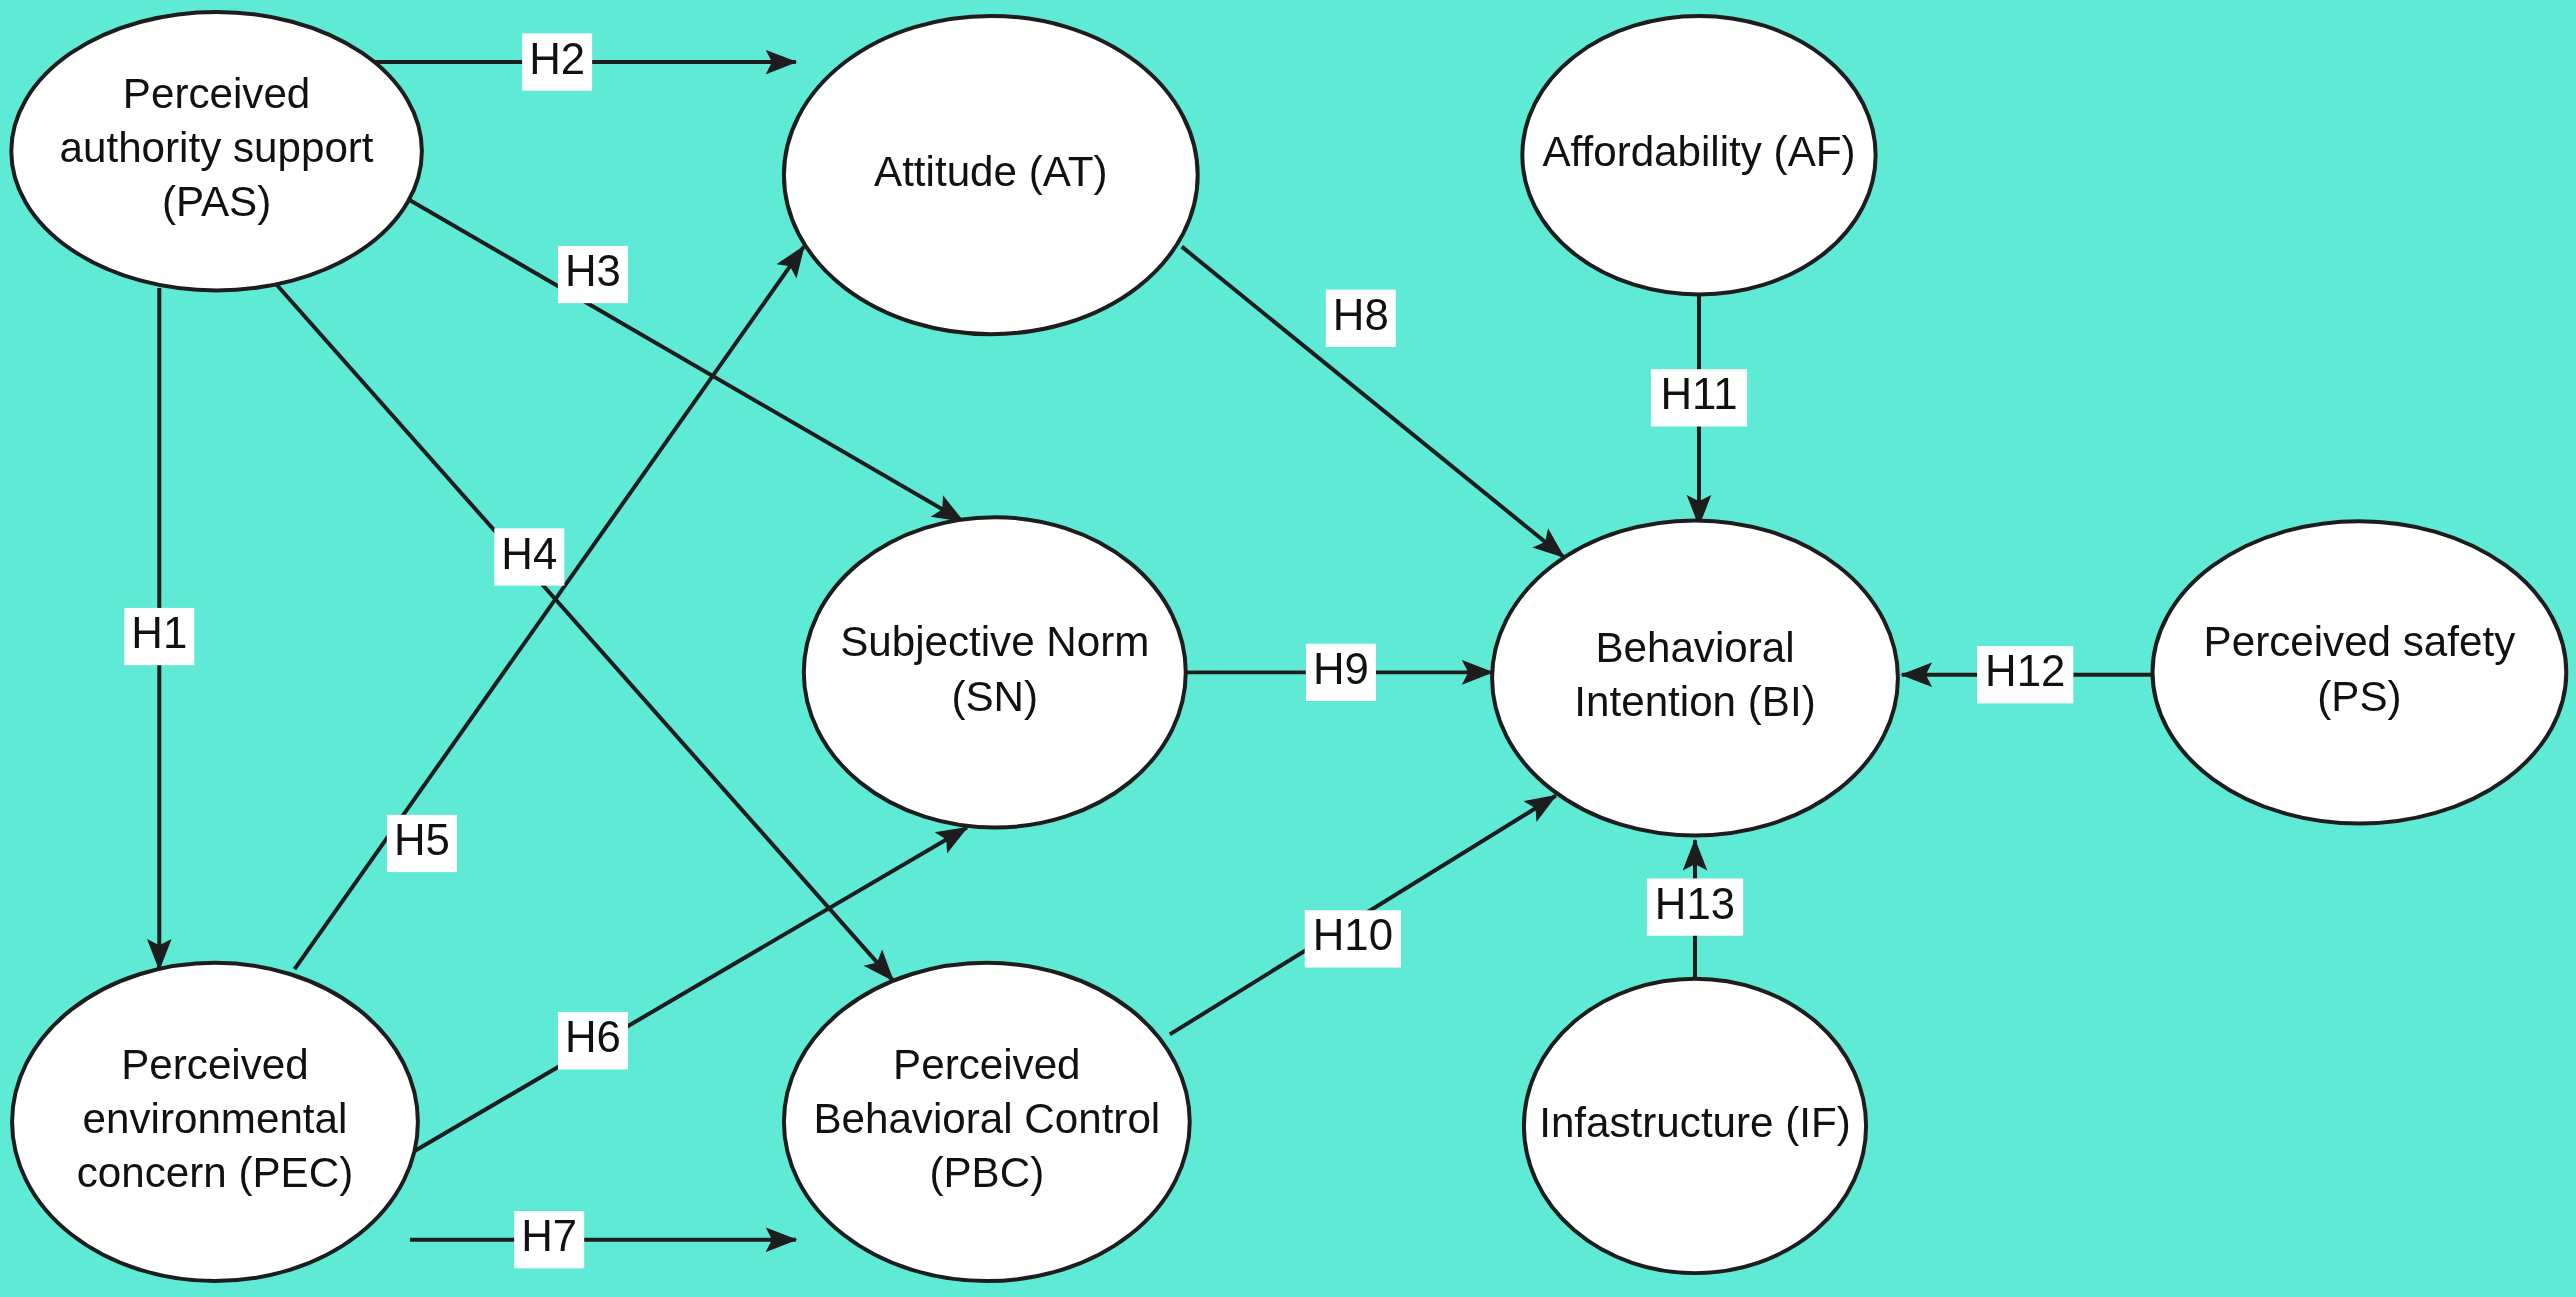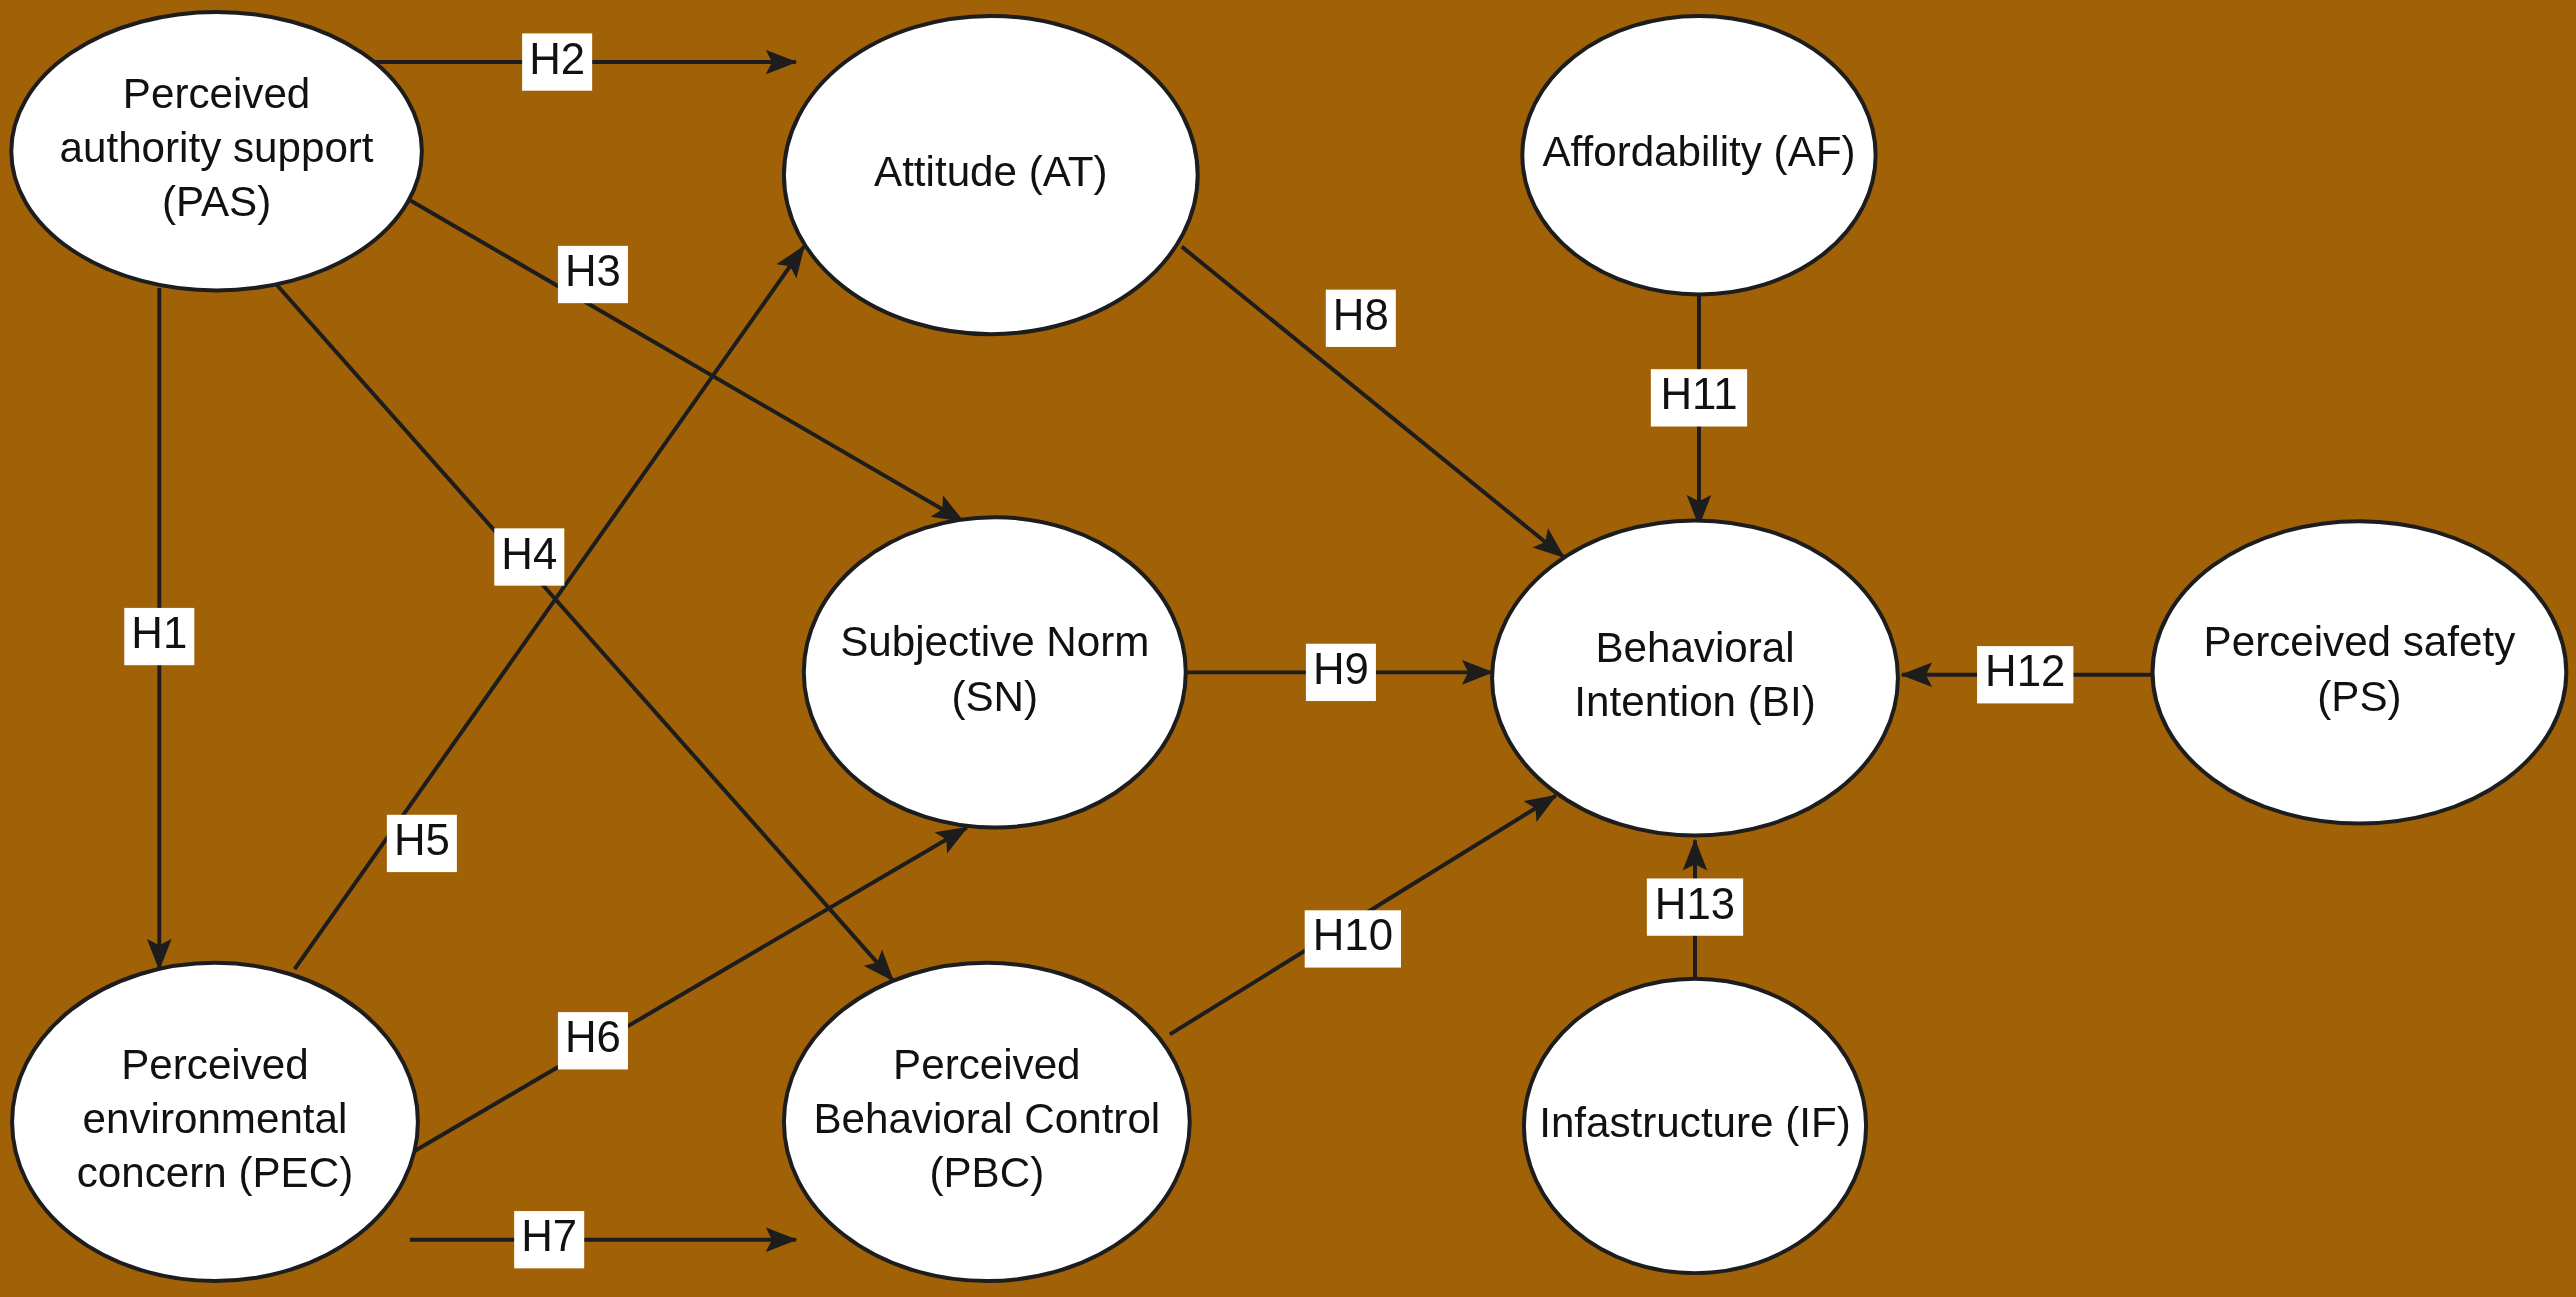--- a/index.html
+++ b/index.html
@@ -8,21 +8,21 @@
     padding: 0;
     background: #ffffff;
   }
   body {
     font-family: "Liberation Sans", sans-serif;
   }
   #diagram-root {
     position: relative;
     width: 2576px;
     height: 1297px;
-    background: #a16207;
+    background: #5eead4;
     overflow: hidden;
   }
   svg#model-svg {
     display: block;
     width: 2576px;
     height: 1297px;
   }
   .node-ellipse {
     fill: #ffffff;
     stroke: #1d1d1d;

